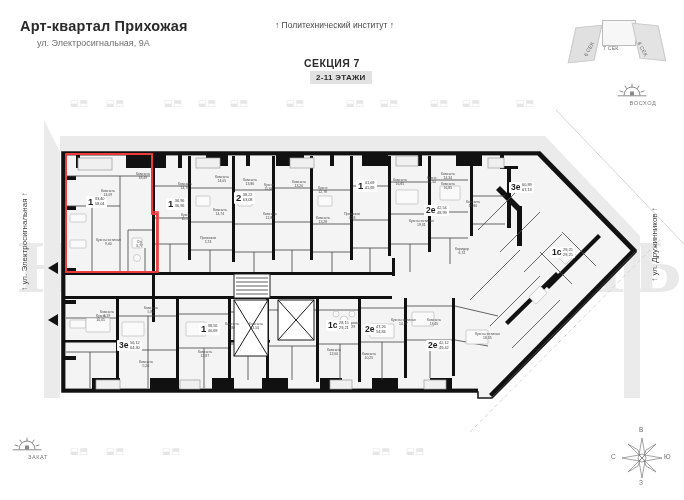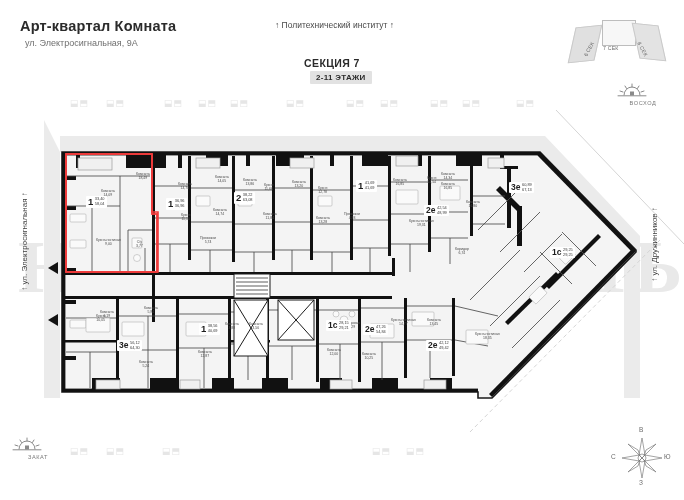--- a/index.html
+++ b/index.html
@@ -13,21 +13,21 @@
   }
   #stage{position:absolute;left:0;top:0;width:684px;height:500px;}
 
   
   .title{
     position:absolute;left:20px;top:18px;
     font-size:14.5px;font-weight:bold;letter-spacing:.2px;
     white-space:nowrap;
   }
   .subtitle{
-    position:absolute;left:25px;top:38px;
+    position:absolute;left:37px;top:38px;
     font-size:9px;color:#6f6f6f;white-space:nowrap;
   }
   .poly-label{
     position:absolute;left:275px;top:20px;
     font-size:8.5px;color:#4a4a4a;white-space:nowrap;
   }
   .section-title{
     position:absolute;left:304px;top:57px;
     font-size:10.5px;font-weight:bold;letter-spacing:.4px;white-space:nowrap;
   }
@@ -106,21 +106,21 @@
 
   .carsym{position:absolute;color:#e6e6e6;font-size:9px;letter-spacing:1px;}
 </style>
 </head>
 <body>
 
 <div id="stage">
 
   <div class="watermark">НЕДВИЖИМОСТЬ</div>
 
-  <div class="title">Арт-квартал Комната</div>
+  <div class="title">Арт-квартал Прихожая</div>
   <div class="subtitle">ул. Электросигнальная, 9А</div>
   <div class="poly-label">↑ Политехнический институт ↑</div>
   <div class="section-title">СЕКЦИЯ 7</div>
   <div class="floors-badge">2-11 ЭТАЖИ</div>
 
   <div class="street-left">↑ ул. Электросигнальная ↑</div>
   <div class="street-right">↑ ул. Дружинников ↑</div>
 
   <div class="keyplan">
     <div class="kp-shape current" style="left:0px;top:10px;width:24px;height:34px;transform:skewX(-18deg) rotate(-6deg);"></div>

